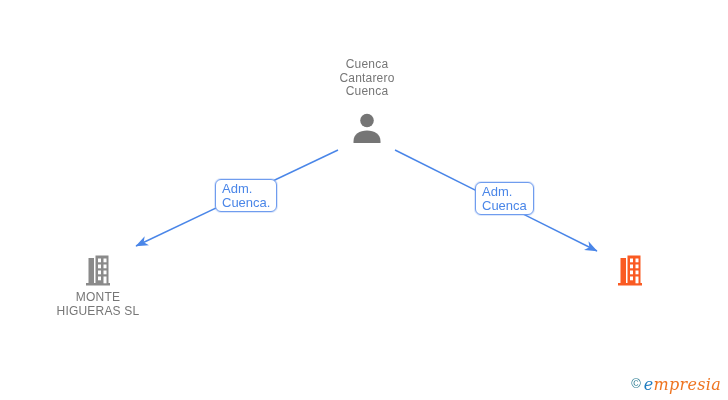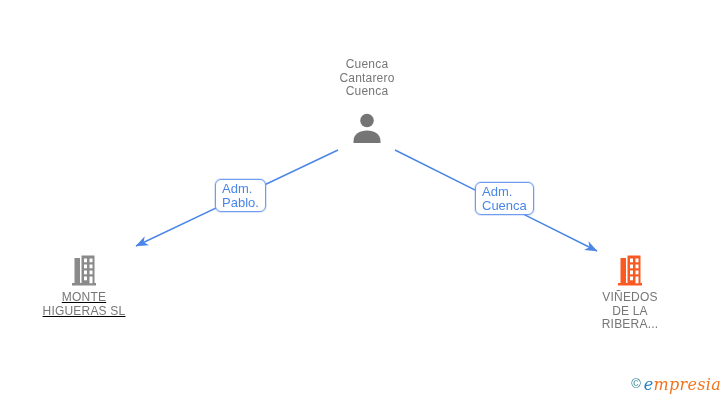--- a/index.html
+++ b/index.html
@@ -72,41 +72,41 @@
       <marker id="arrow" markerUnits="userSpaceOnUse" markerWidth="14" markerHeight="12" refX="12.5" refY="5.5" orient="auto">
         <path class="arrowhead" d="M0.5,0.5 L13,5.5 L0.5,10.5 L4,5.5 Z"></path>
       </marker>
     </defs>
     <line class="edge-line" x1="338" y1="150" x2="136" y2="246" marker-end="url(#arrow)"></line>
     <line class="edge-line" x1="395" y1="150" x2="597" y2="251" marker-end="url(#arrow)"></line>
   </svg>
 
   <div class="edge-label" style="left:215px; top:179px;">
     <div>Adm.</div>
-    <div>Pablo.</div>
+    <div>Cuenca.</div>
   </div>
 
   <div class="edge-label" style="left:475px; top:182px;">
     <div>Adm.</div>
     <div>Cuenca</div>
   </div>
 
   <div class="node" style="left:307px; top:58px; width:120px;">
     <div class="node-label">
       <div>Cuenca</div>
       <div>Cantarero</div>
       <div>Cuenca</div>
     </div>
     <svg class="person-glyph" width="32" height="30" viewBox="0 0 32 30">
       <circle cx="16" cy="7.5" r="6.8" fill="currentColor"></circle>
       <path fill="currentColor" d="M2.5,30 v-1.5 c0,-7.5 6,-11 13.5,-11 s13.5,3.5 13.5,11 V30 z"></path>
     </svg>
   </div>
 
-  <div class="node" style="left:24px; top:255px; width:120px;text-decoration:underline;">
+  <div class="node" style="left:38px; top:255px; width:120px;">
     <svg class="company-glyph gray" width="26" height="31" viewBox="0 0 26 31">
       <rect x="1" y="28" width="24" height="2.5" fill="currentColor"></rect>
       <rect x="3.5" y="3" width="5.5" height="25.5" fill="currentColor"></rect>
       <rect x="10.5" y="0.5" width="13" height="28" fill="currentColor"></rect>
       <rect x="13" y="3.5" width="3" height="3.8" fill="#ffffff"></rect>
       <rect x="18.5" y="3.5" width="3" height="3.8" fill="#ffffff"></rect>
       <rect x="13" y="9.5" width="3" height="3.8" fill="#ffffff"></rect>
       <rect x="18.5" y="9.5" width="3" height="3.8" fill="#ffffff"></rect>
       <rect x="13" y="15.5" width="3" height="3.8" fill="#ffffff"></rect>
       <rect x="18.5" y="15.5" width="3" height="3.8" fill="#ffffff"></rect>
@@ -126,24 +126,19 @@
       <rect x="10.5" y="0.5" width="13" height="28" fill="currentColor"></rect>
       <rect x="13" y="3.5" width="3" height="3.8" fill="#ffffff"></rect>
       <rect x="18.5" y="3.5" width="3" height="3.8" fill="#ffffff"></rect>
       <rect x="13" y="9.5" width="3" height="3.8" fill="#ffffff"></rect>
       <rect x="18.5" y="9.5" width="3" height="3.8" fill="#ffffff"></rect>
       <rect x="13" y="15.5" width="3" height="3.8" fill="#ffffff"></rect>
       <rect x="18.5" y="15.5" width="3" height="3.8" fill="#ffffff"></rect>
       <rect x="13" y="21.5" width="3" height="3.8" fill="#ffffff"></rect>
       <rect x="18.5" y="21.5" width="3" height="6.8" fill="#ffffff"></rect>
     </svg>
-    <div class="node-label">
-      <div>VIÑEDOS</div>
-      <div>DE LA</div>
-      <div>RIBERA...</div>
-    </div>
   </div>
 
   <div class="watermark">
     <span class="copy">©</span><span class="brand"><span class="brand-e">e</span><span class="brand-rest">mpresia</span></span>
   </div>
 
 </div>
 
 </body></html>

